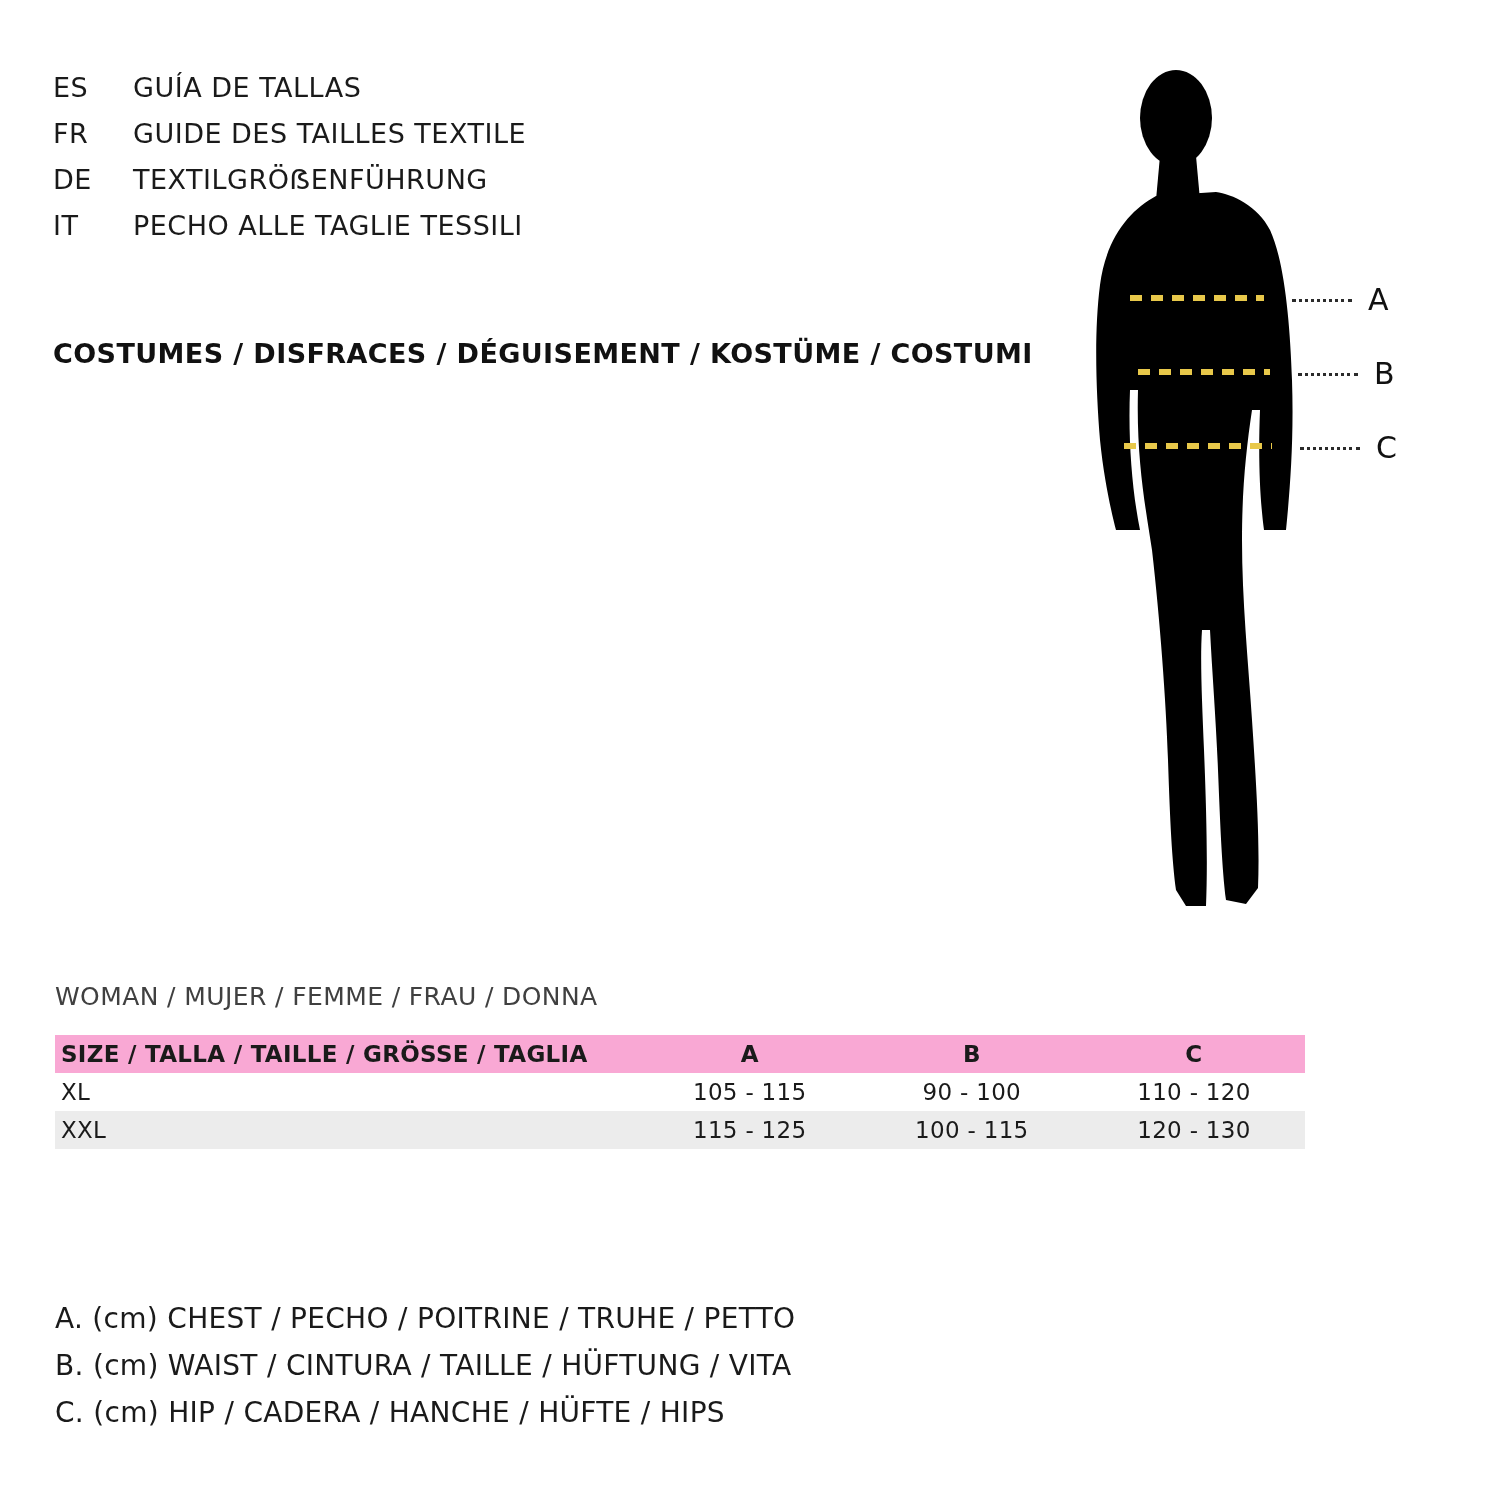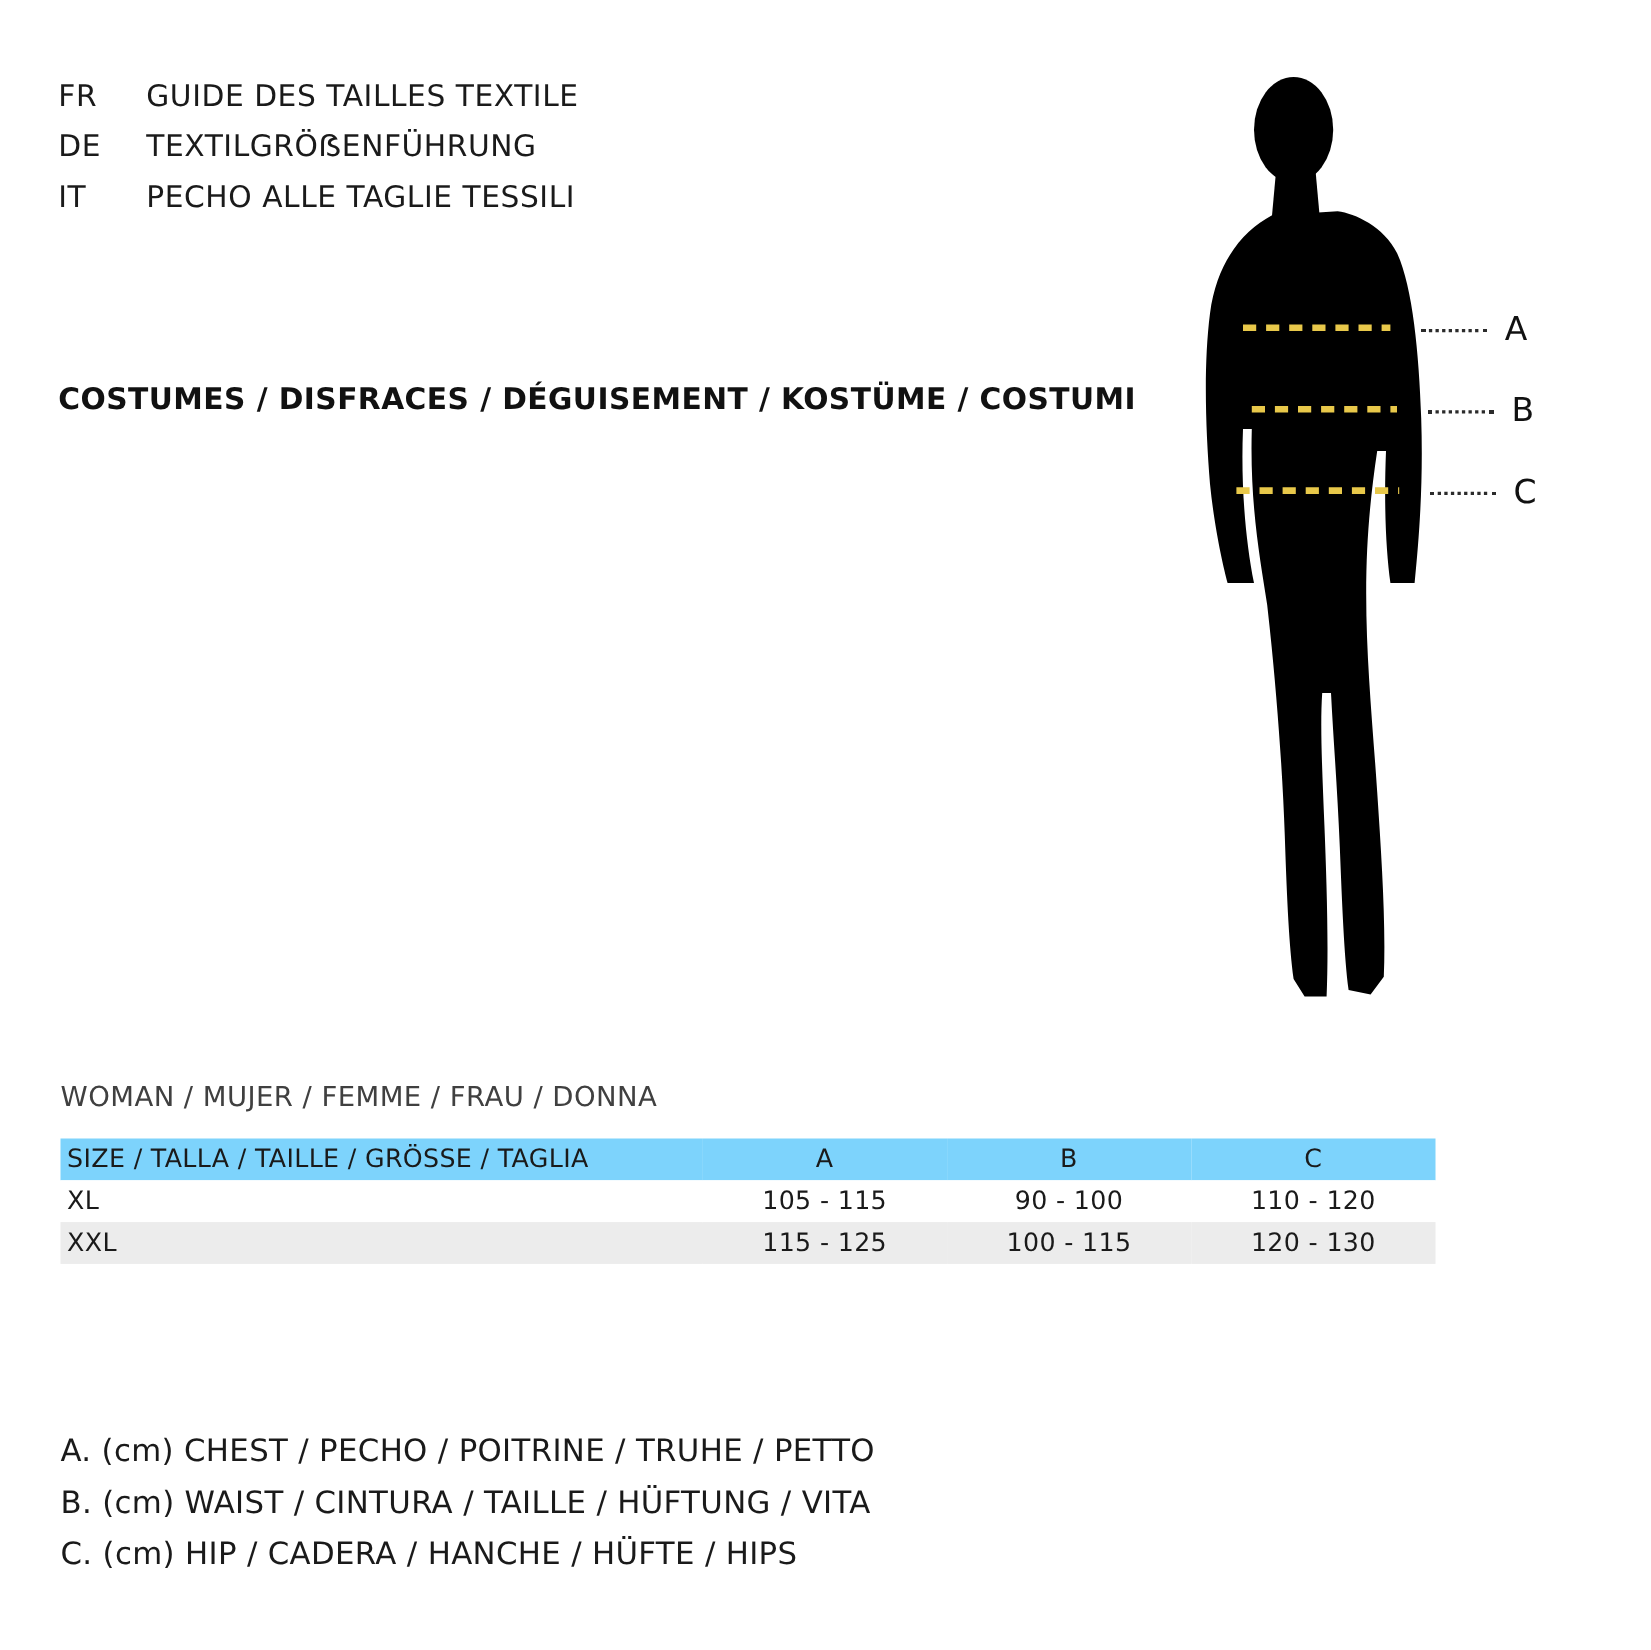--- a/index.html
+++ b/index.html
@@ -41,21 +41,20 @@
   }
 
   .costumes-line {
     position: absolute;
     left: 53px;
     top: 338px;
     font-size: 27px;
     font-weight: bold;
     letter-spacing: 0.4px;
     color: #111111;
-    margin-top: 10px;
   }
 
   
   .figure-wrap {
     position: absolute;
     left: 1020px;
     top: 60px;
     width: 420px;
     height: 880px;
   }
@@ -101,21 +100,22 @@
   }
   table.size-table th,
   table.size-table td {
     padding: 0;
     height: 38px;
     font-weight: normal;
     color: #1a1a1a;
     letter-spacing: 0.3px;
   }
   table.size-table thead th {
-    background: #7dd3fc;
+    background: #f9a8d4;
+    font-weight: bold;
   }
   table.size-table tbody tr:nth-child(odd) {
     background: #ffffff;
   }
   table.size-table tbody tr:nth-child(even) {
     background: #ececec;
   }
   .col-size {
     width: 580px;
     text-align: left;
@@ -138,20 +138,24 @@
     letter-spacing: 0.3px;
     color: #1a1a1a;
     height: 47px;
     line-height: 47px;
   }
 </style>
 </head>
 <body>
 
 <div class="lang-block">
+  <div class="lang-row">
+    <span class="lang-code">ES</span>
+    <span class="lang-text">GUÍA DE TALLAS</span>
+  </div>
   <div class="lang-row">
     <span class="lang-code">FR</span>
     <span class="lang-text">GUIDE DES TAILLES TEXTILE</span>
   </div>
   <div class="lang-row">
     <span class="lang-code">DE</span>
     <span class="lang-text">TEXTILGRÖẞENFÜHRUNG</span>
   </div>
   <div class="lang-row">
     <span class="lang-code">IT</span>

